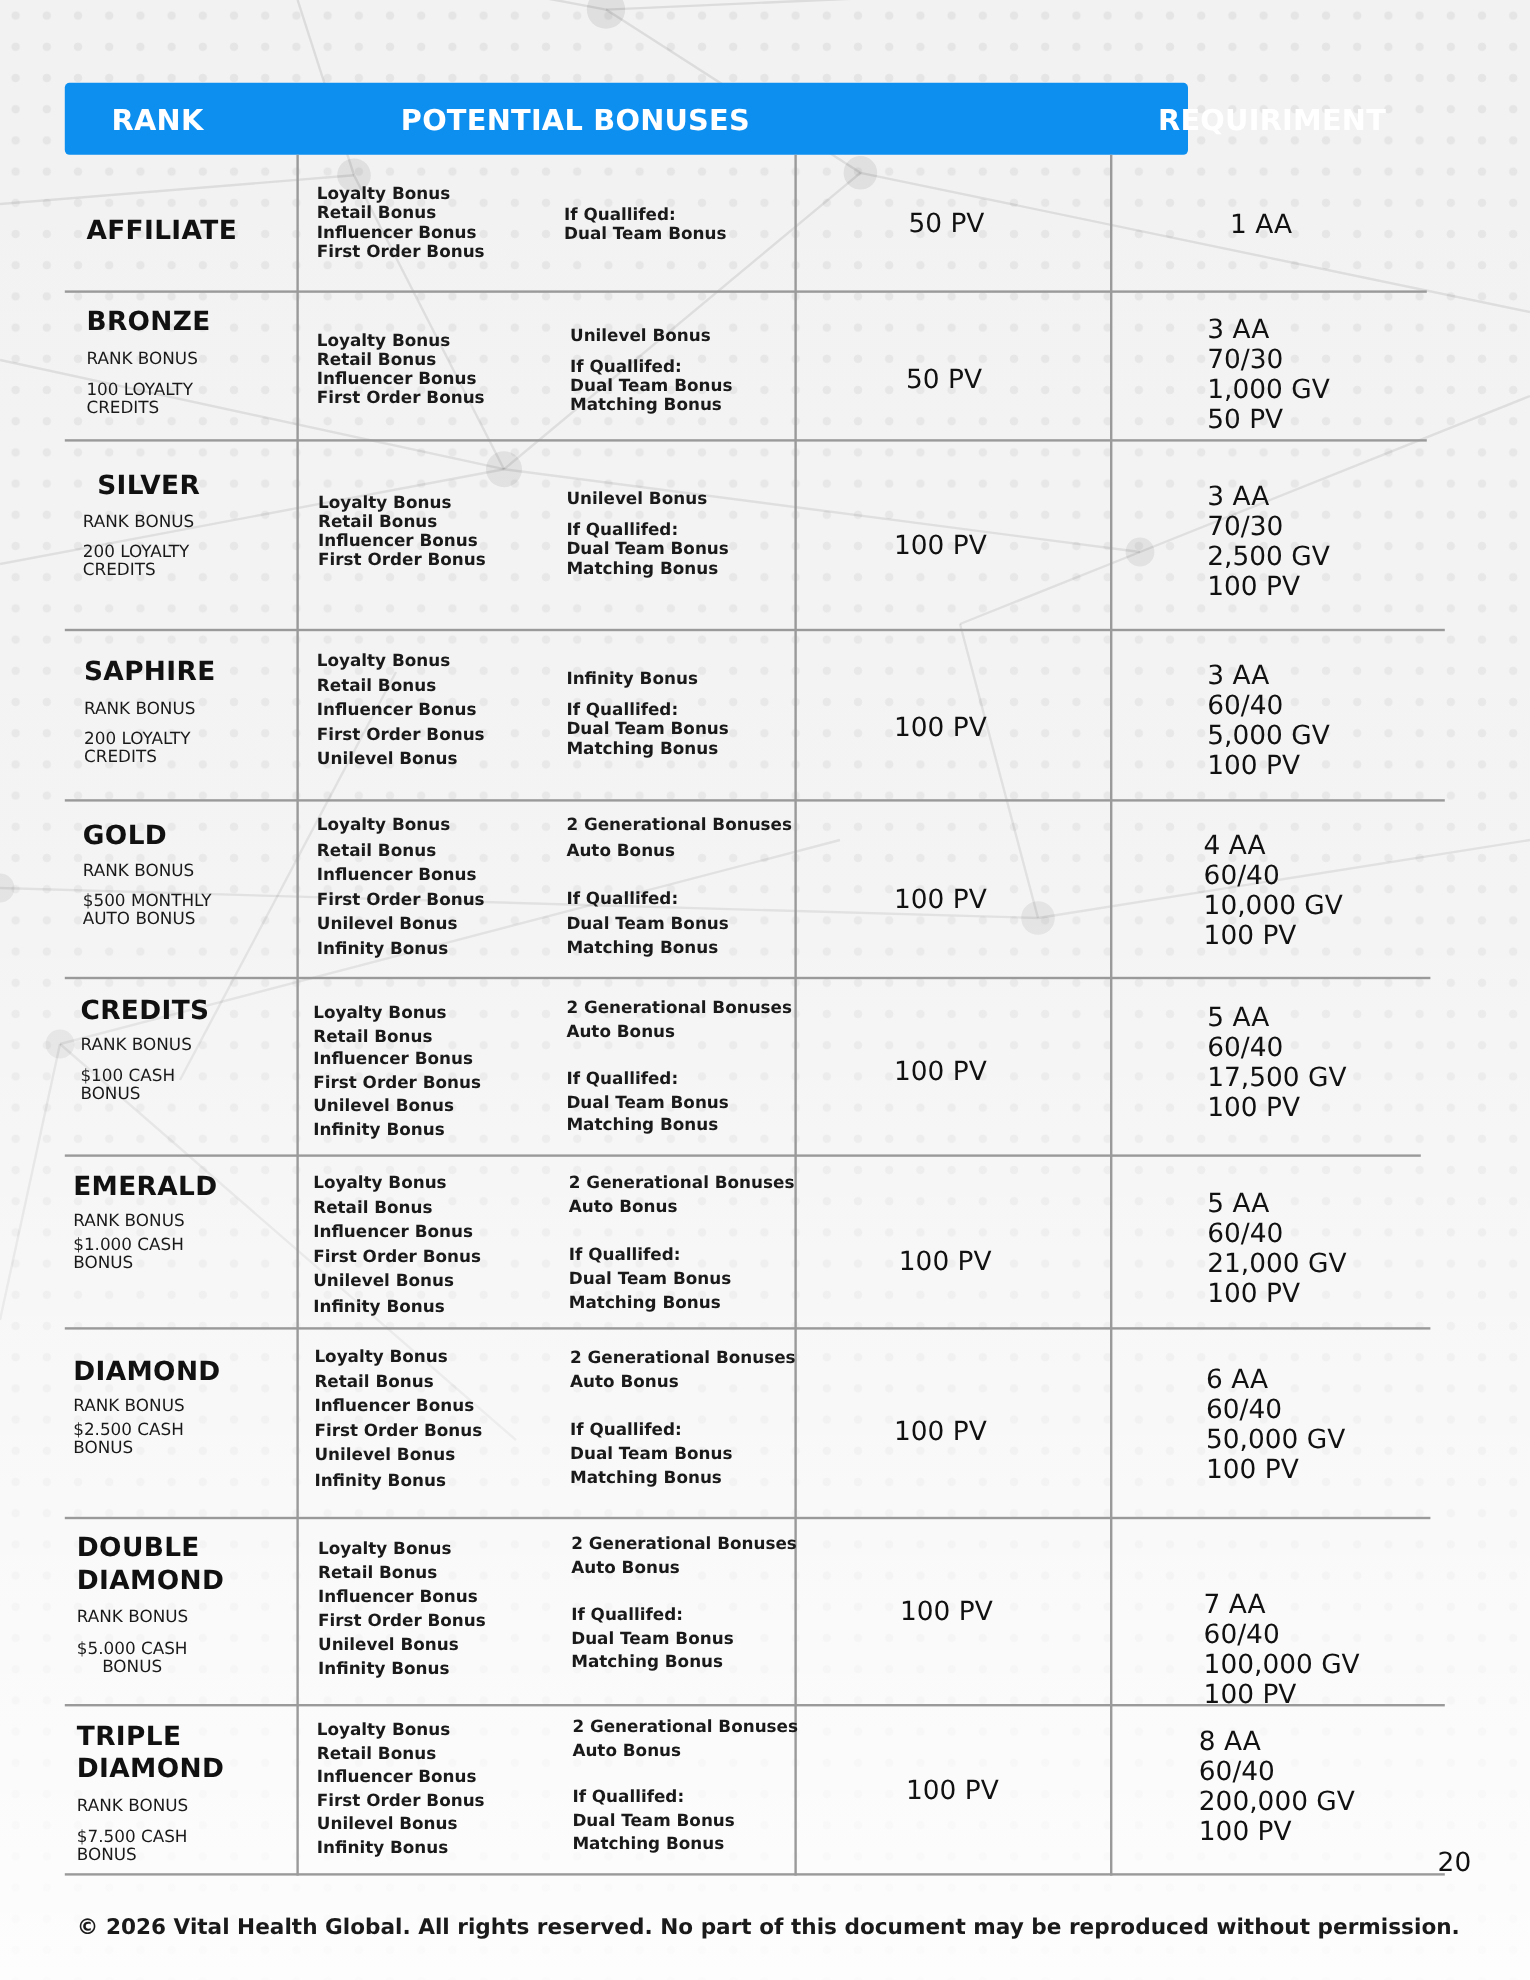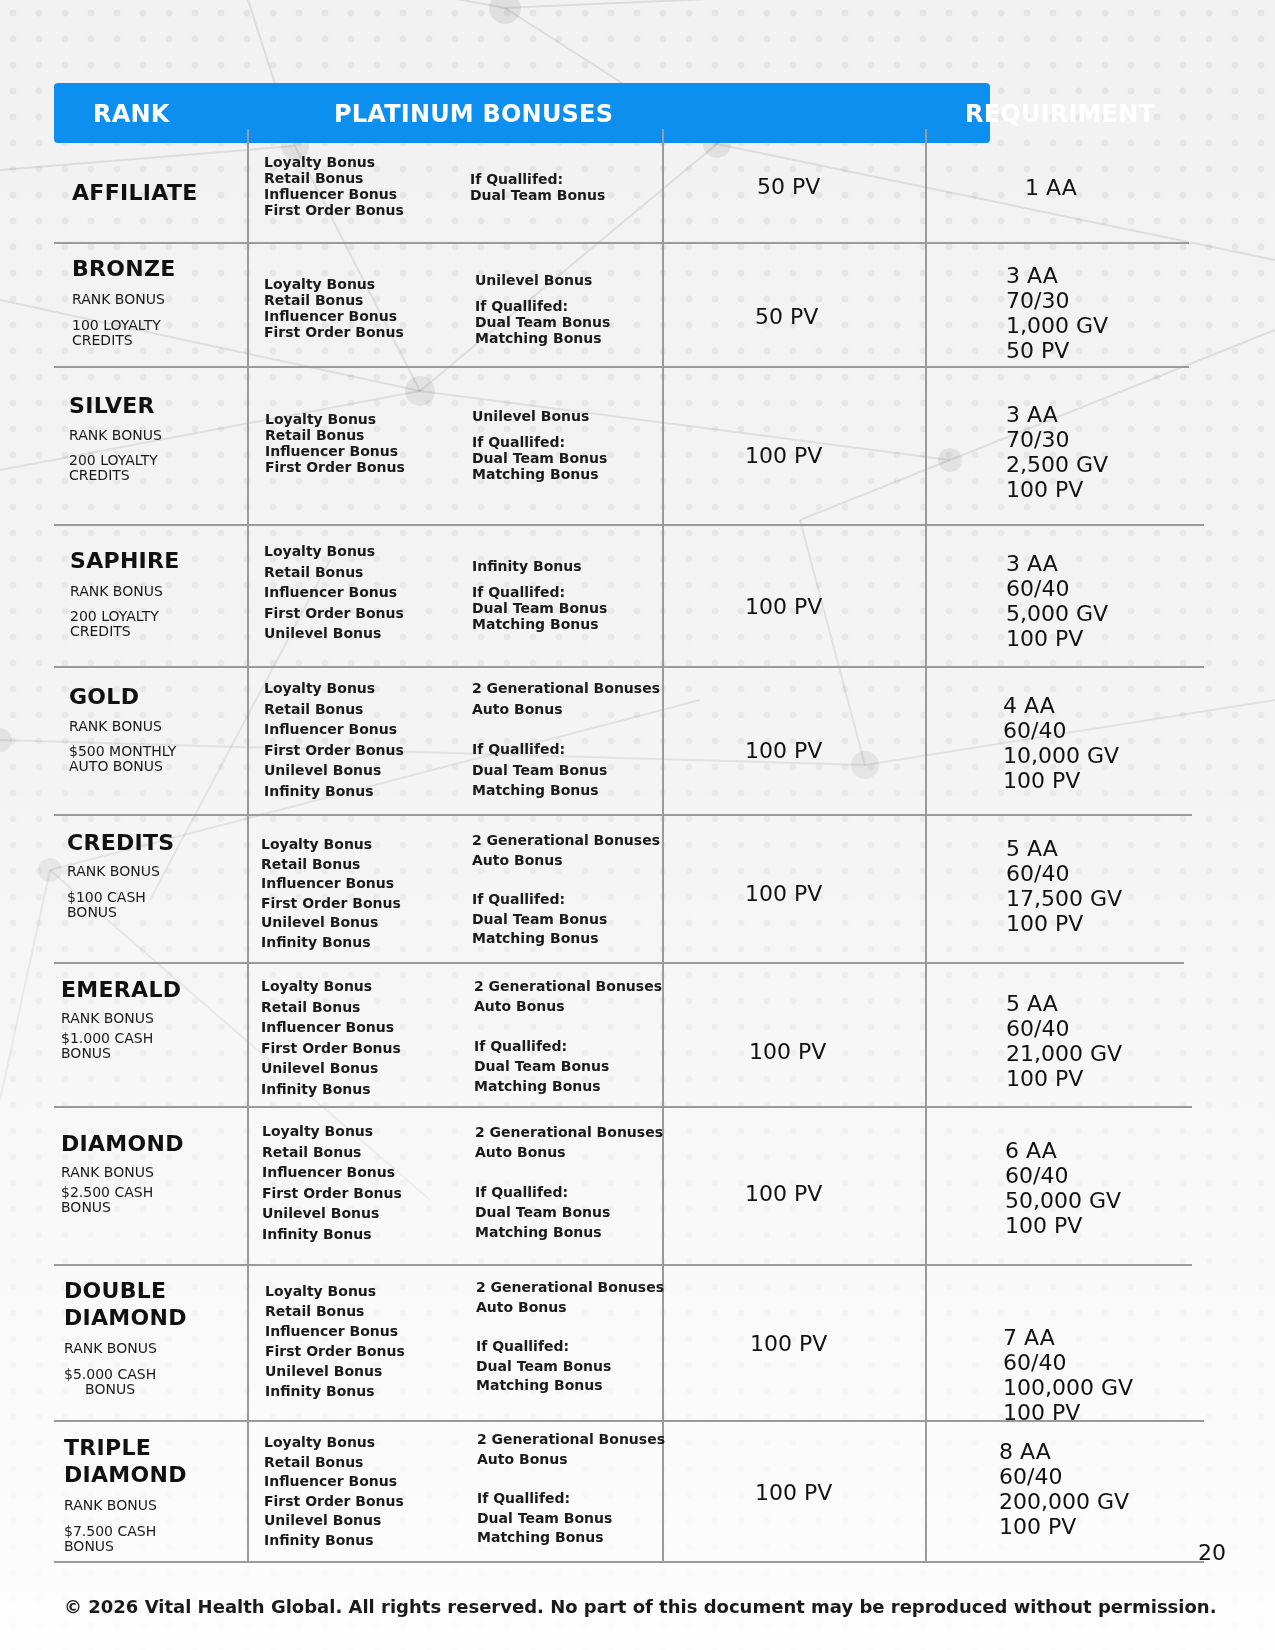--- a/index.html
+++ b/index.html
@@ -14,21 +14,21 @@
     background-color:#f2f2f2;
     background-image: radial-gradient(circle, rgba(0,0,0,0.055) 3.2px, transparent 3.8px);
     background-size:26px 26px;
   }
   .bg-fade {
     position:absolute; inset:0;
     background: linear-gradient(180deg, rgba(255,255,255,0) 0%, rgba(255,255,255,0.15) 45%, rgba(255,255,255,0.85) 100%);
   }
   svg.net { position:absolute; inset:0; }
   .header {
-    position:absolute; left:54px; top:83px; width:936px; height:60px;
+    position:absolute; left:54px; top:69px; width:936px; height:60px;
     background:#0d8ff0; border-radius:4px;
   }
   .hcell {
     position:absolute; top:0; height:60px; line-height:62px;
     color:#fff; font-weight:bold; font-size:24px; letter-spacing:0.2px;
     font-family:"DejaVu Sans", sans-serif;
   }
   .vline { position:absolute; width:2px; background:#9a9a9a; }
   .hline { position:absolute; height:2px; background:#9a9a9a; }
   .rank-name { position:absolute; font-weight:bold; font-size:22px; line-height:27px; font-family:"DejaVu Sans", sans-serif; letter-spacing:0.3px; }
@@ -75,21 +75,21 @@
     <circle cx="950" cy="460" r="12"></circle>
     <circle cx="865" cy="765" r="14"></circle>
     <circle cx="50" cy="870" r="12"></circle>
     <circle cx="0" cy="740" r="12"></circle>
   </g>
 </svg>
 <div class="bg-fade"></div>
 
 <div class="header">
   <div class="hcell" style="left:39px;">RANK</div>
-  <div class="hcell" style="left:280px;">PLATINUM BONUSES</div>
+  <div class="hcell" style="left:280px;">POTENTIAL BONUSES</div>
   <div class="hcell" style="left:911px;">REQUIRIMENT</div>
 </div>
 
 <div class="vline" style="left:247px; top:129px; height:1434px;"></div>
 <div class="vline" style="left:662px; top:129px; height:1434px;"></div>
 <div class="vline" style="left:925px; top:129px; height:1434px;"></div>
 
 <div class="hline" style="left:54px; top:242px; width:1135px;"></div>
 <div class="hline" style="left:54px; top:366px; width:1135px;"></div>
 <div class="hline" style="left:54px; top:524px; width:1150px;"></div>
@@ -141,21 +141,21 @@
   <div class="pv" style="left:755px; top:304px;">50 PV</div>
   <div class="req" style="left:1006px; top:263px;">
     <div>3 AA</div>
     <div>70/30</div>
     <div>1,000 GV</div>
     <div>50 PV</div>
   </div>
 </div>
 
 <div>
-  <div class="rank-name" style="left:69px; top:392px;">SILVER</div>
+  <div class="rank-name" style="left:81px; top:392px;">SILVER</div>
   <div class="rank-sub" style="left:69px; top:428px;">RANK BONUS</div>
   <div class="rank-sub" style="left:69px; top:453px;">
     <div>200 LOYALTY</div>
     <div>CREDITS</div>
   </div>
   <div class="bonus-list" style="left:265px; top:411px; line-height:16px;">
     <div>Loyalty Bonus</div>
     <div>Retail Bonus</div>
     <div>Influencer Bonus</div>
     <div>First Order Bonus</div>

